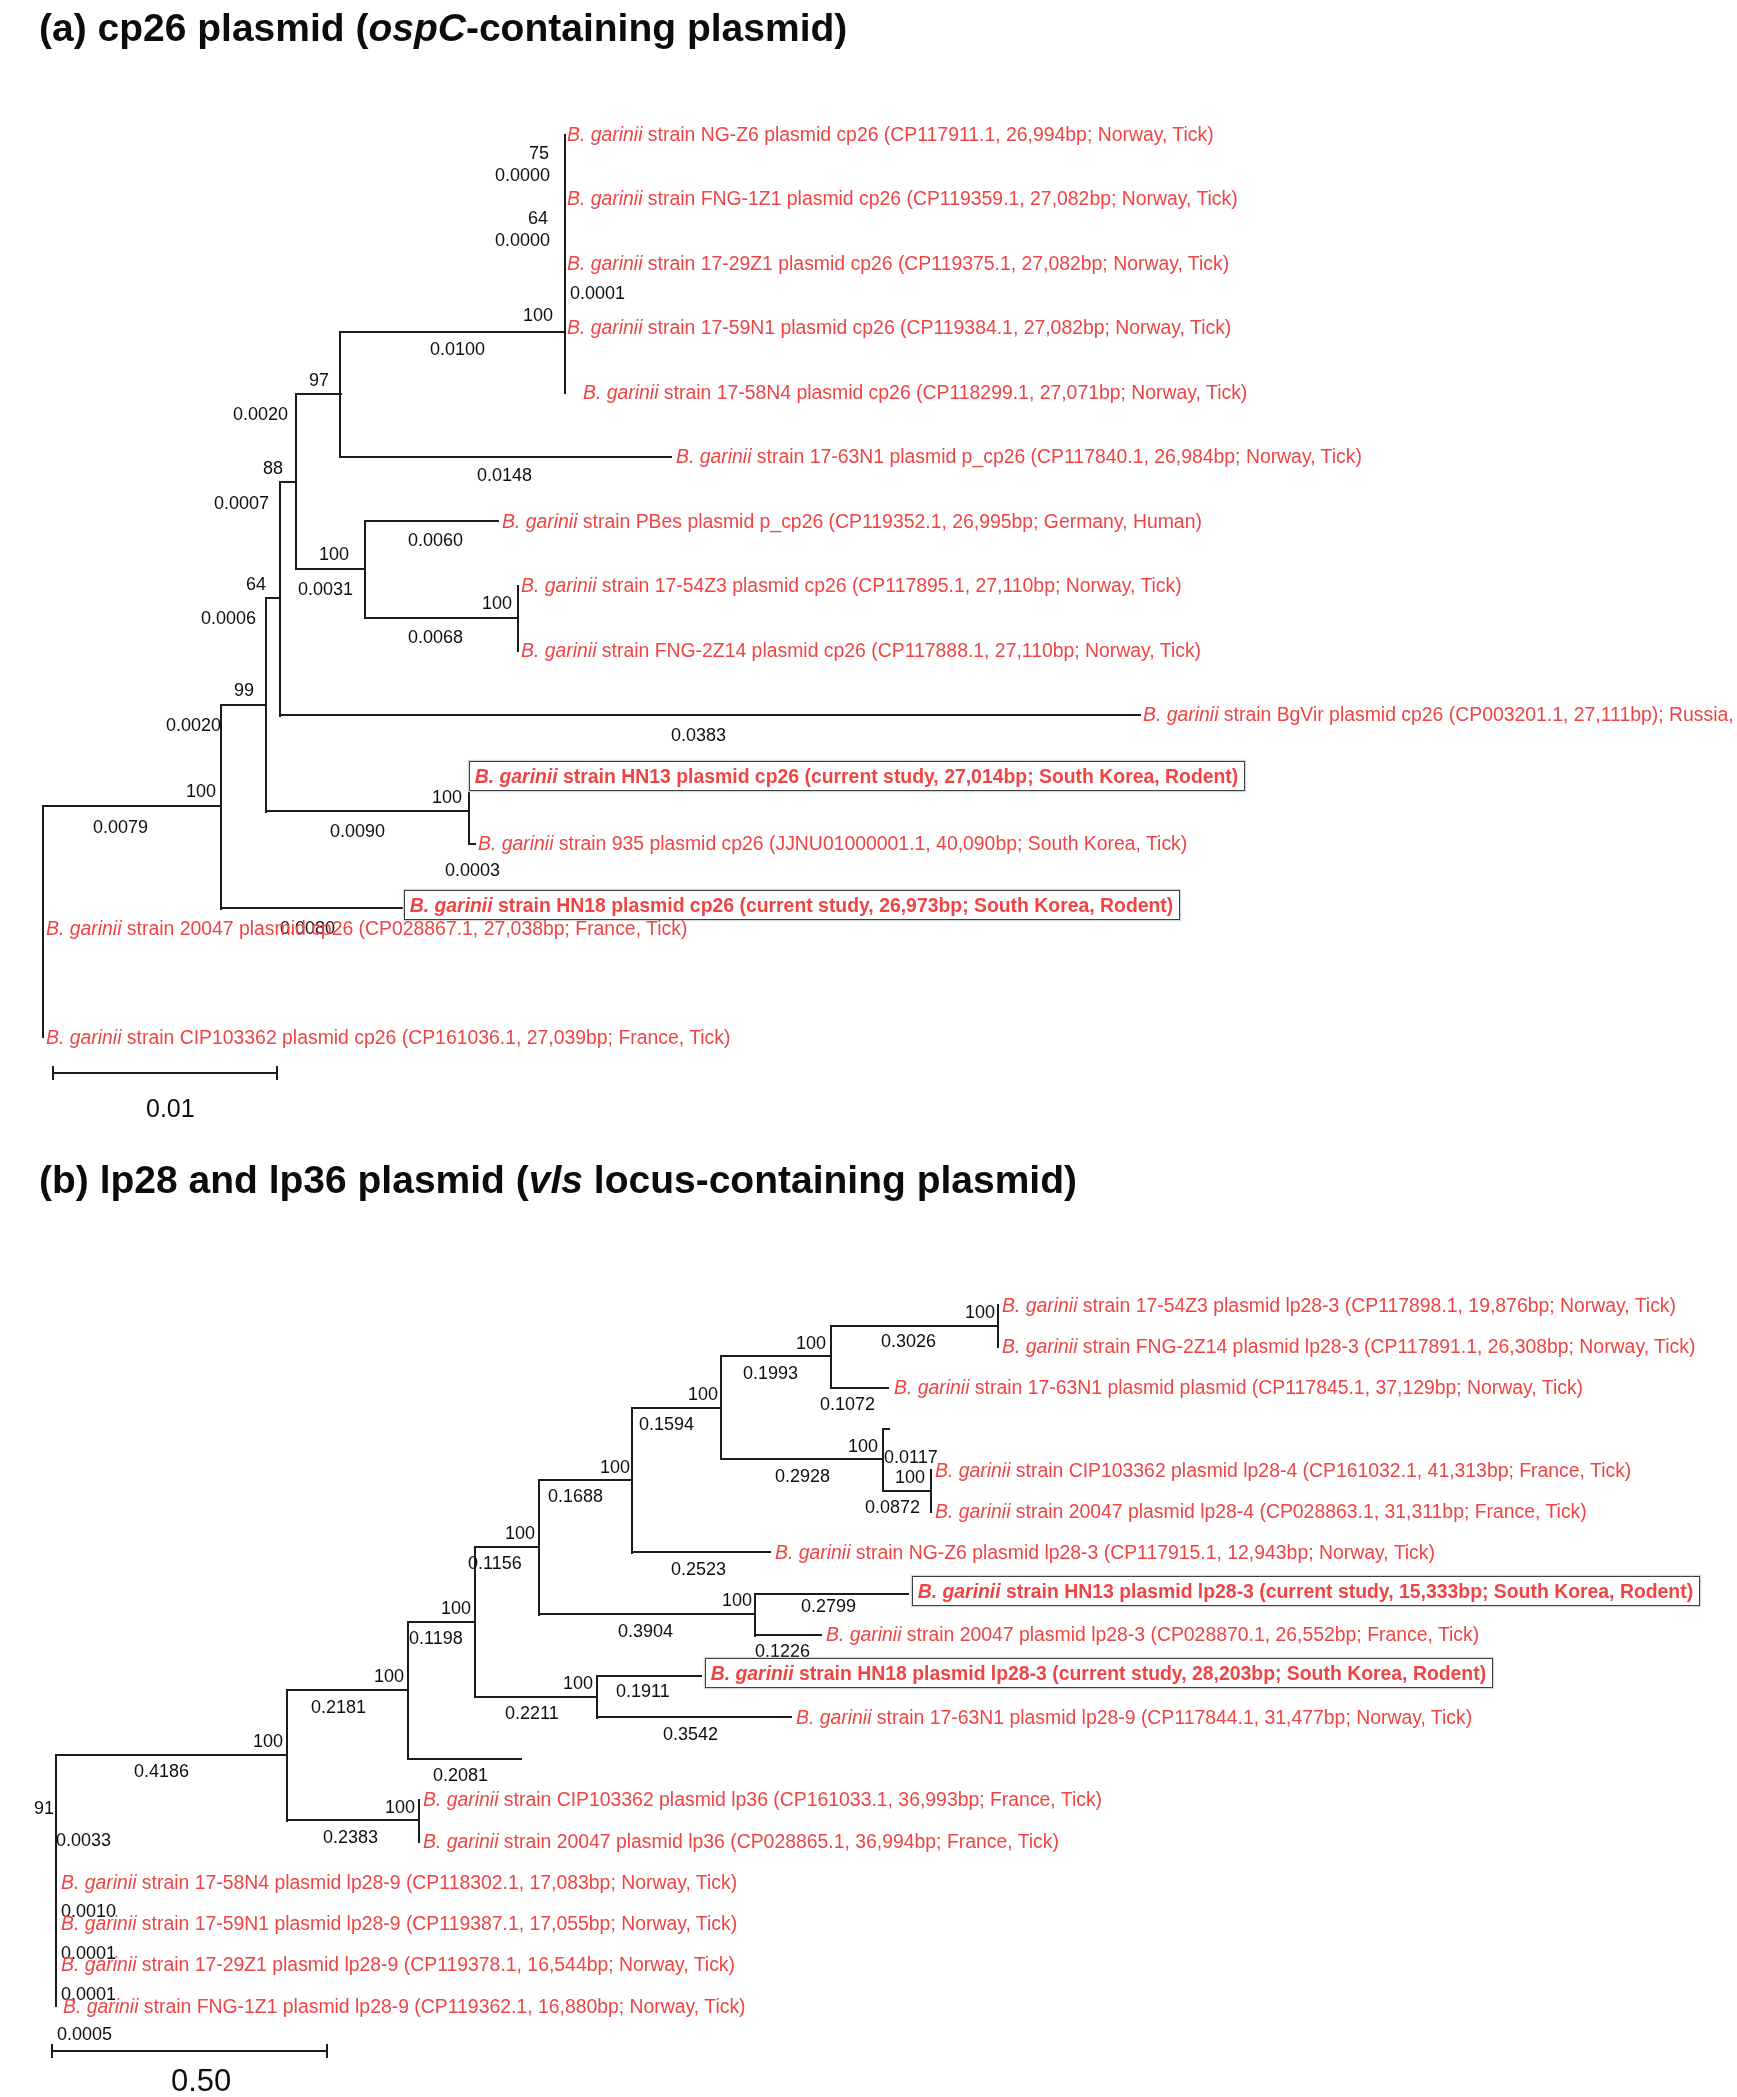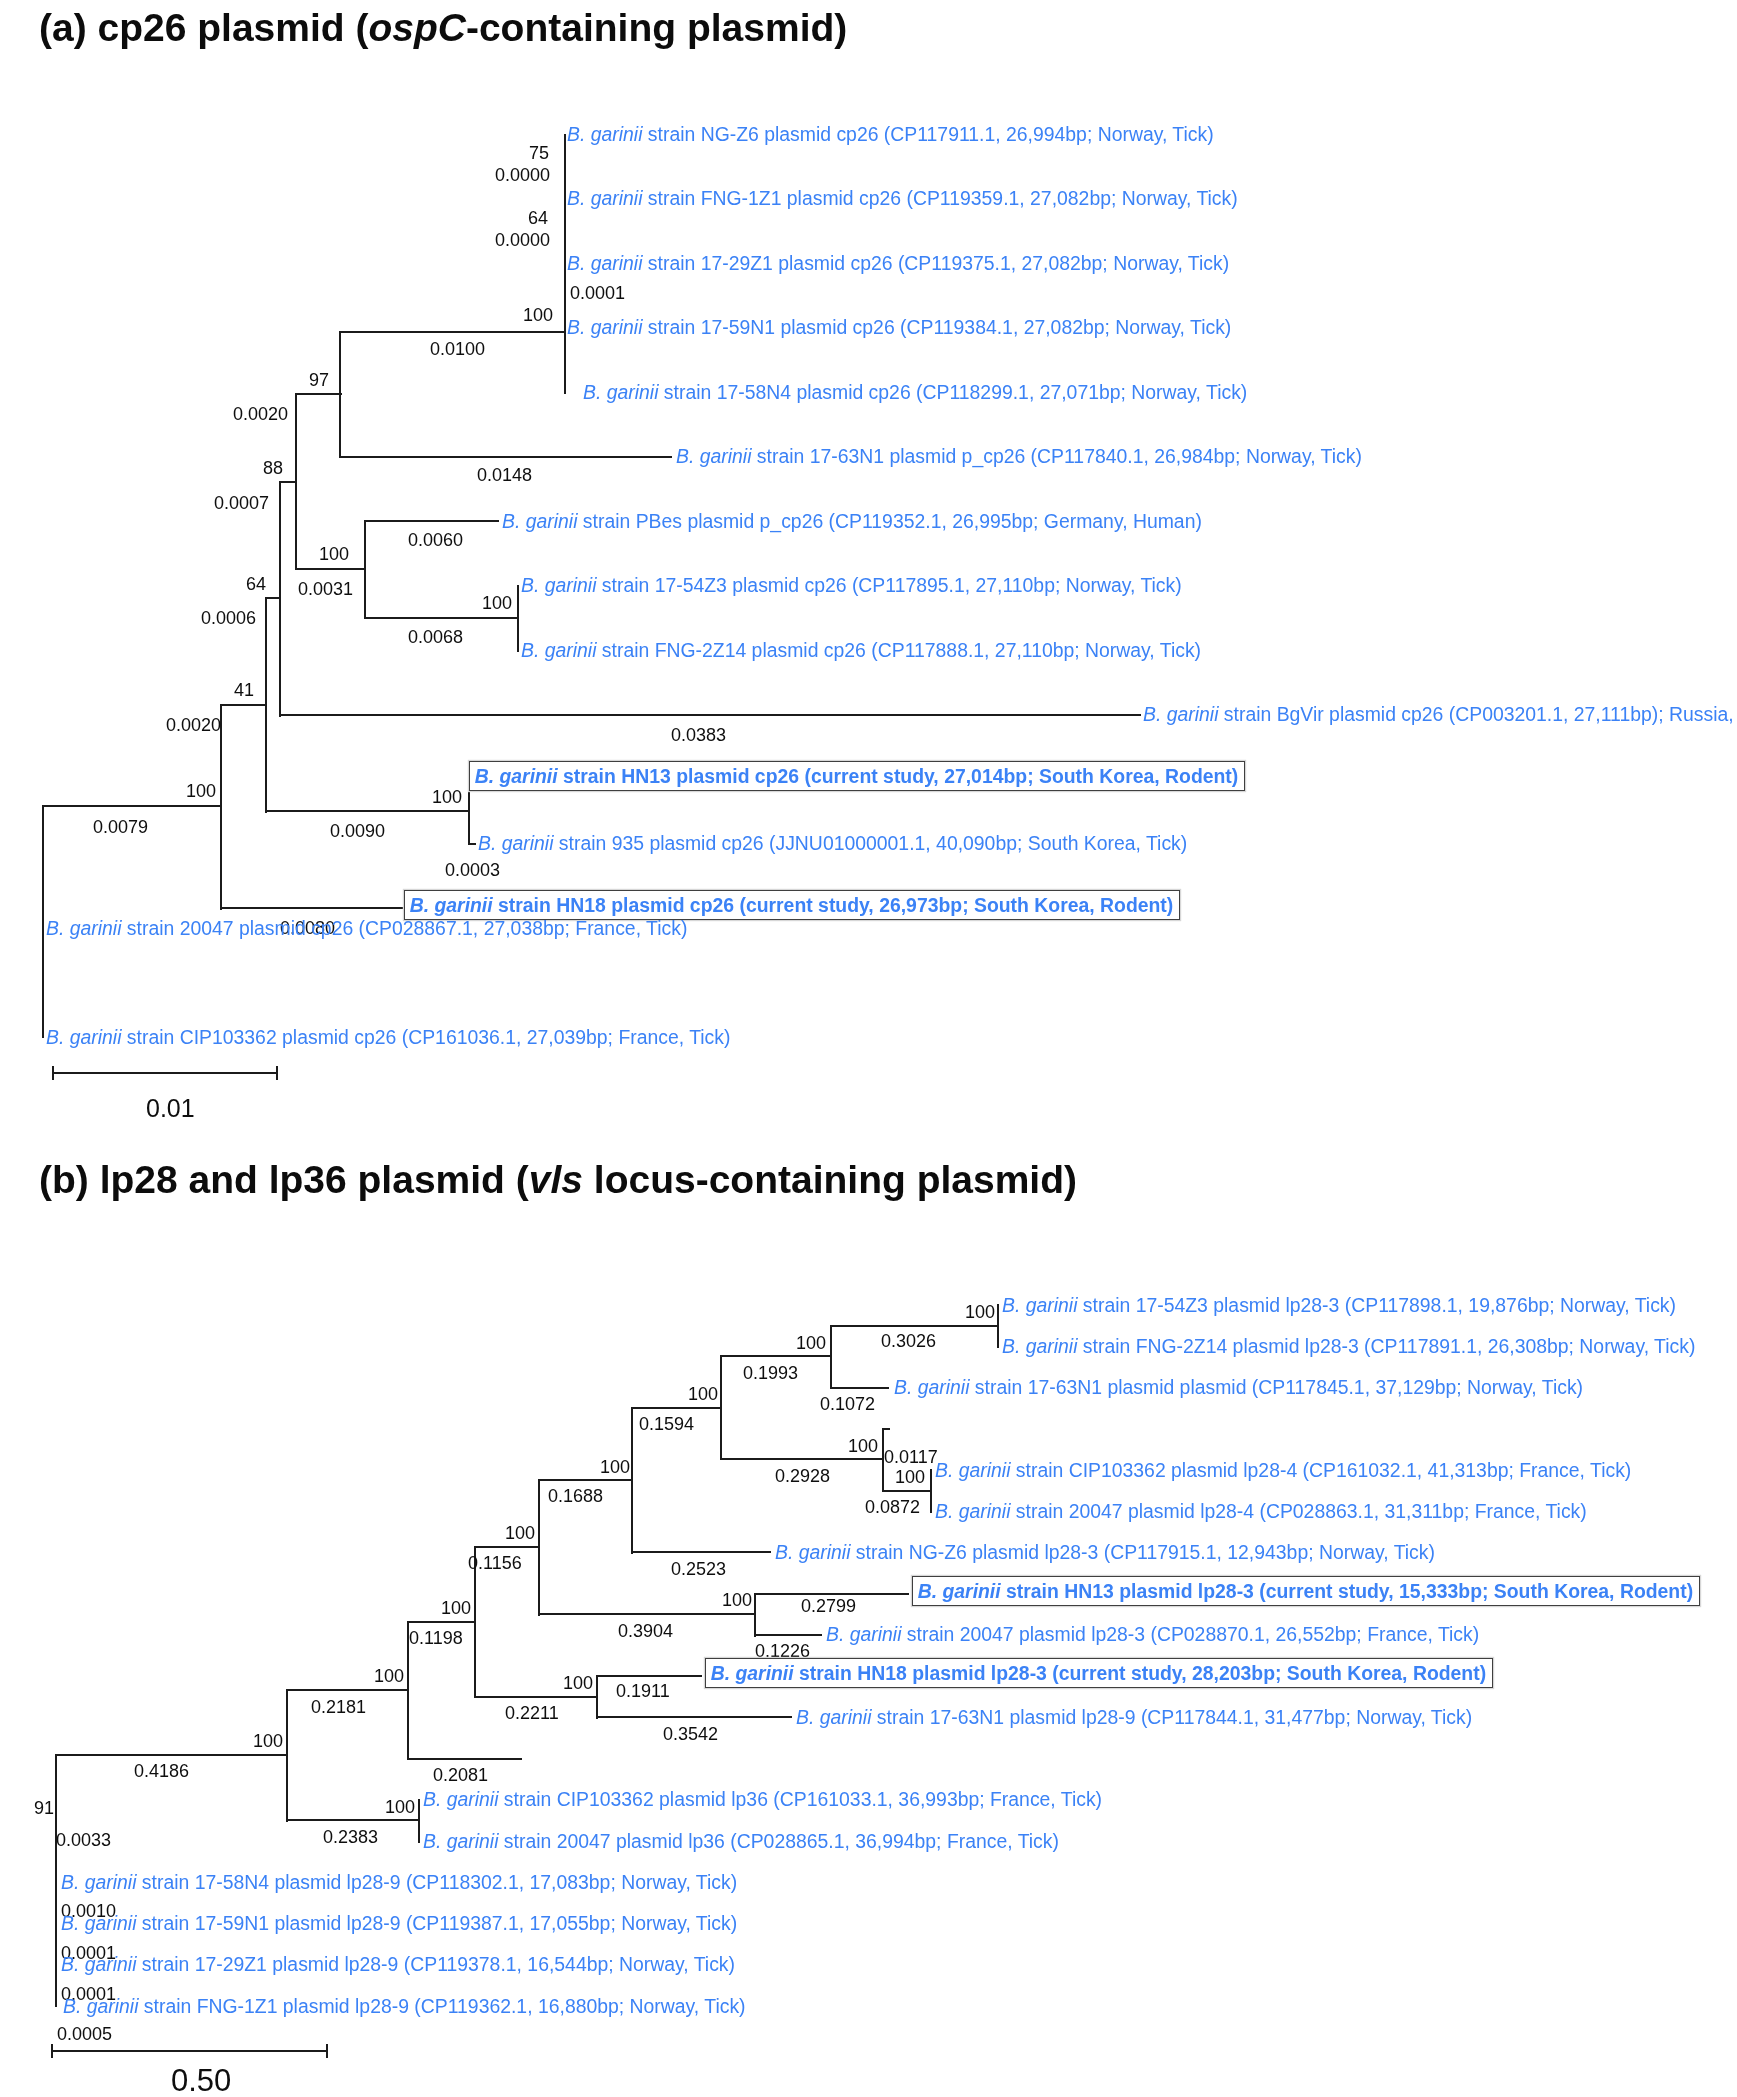--- a/index.html
+++ b/index.html
@@ -2,21 +2,21 @@
 <html style="font-size:9.4px"><head>
 <meta charset="utf-8">
 <style>
   html,body{margin:0;padding:0;background:#fff;}
   .page{position:relative;width:1738px;height:2097px;background:#ffffff;
         font-family:"Liberation Sans", sans-serif;color:#111;overflow:hidden;}
   .ptitle{position:absolute;font-size:39px;font-weight:600;color:#0c0c0c;white-space:nowrap;letter-spacing:0px;}
   .ptitle i{font-style:italic;}
   .vline{position:absolute;width:1.8px;background:#1b1b1b;}
   .hline{position:absolute;height:1.8px;background:#1b1b1b;}
-  .tip{position:absolute;font-size:19.4px;line-height:21px;white-space:nowrap;color:#3b82f6;}
+  .tip{position:absolute;font-size:19.4px;line-height:21px;white-space:nowrap;color:#ef4444;}
   .tip i{font-style:italic;}
   .tip.boxed{font-weight:bold;border:1.5px solid #3f3f3f;box-shadow:0 0 0 1.2px #d7d7d7;
              padding:3.5px 5.9px 3.5px 4.7px;background:#fff;}
   .mk{position:absolute;font-size:18px;line-height:19.4px;white-space:nowrap;color:#0e0e0e;}
   .sbar{position:absolute;height:1.8px;background:#1b1b1b;}
   .stick{position:absolute;width:1.8px;background:#1b1b1b;}
   .slab{position:absolute;white-space:nowrap;color:#0e0e0e;}
 </style>
 </head>
 <body>
@@ -64,21 +64,21 @@
   <span class="mk" style="left:477px;top:466px">0.0148</span>
   <span class="mk" style="left:263px;top:459px">88</span>
   <span class="mk" style="left:214px;top:494px">0.0007</span>
   <span class="mk" style="left:408px;top:531px">0.0060</span>
   <span class="mk" style="left:319px;top:545px">100</span>
   <span class="mk" style="left:298px;top:580px">0.0031</span>
   <span class="mk" style="left:482px;top:594px">100</span>
   <span class="mk" style="left:408px;top:628px">0.0068</span>
   <span class="mk" style="left:246px;top:575px">64</span>
   <span class="mk" style="left:201px;top:609px">0.0006</span>
-  <span class="mk" style="left:234px;top:681px">41</span>
+  <span class="mk" style="left:234px;top:681px">99</span>
   <span class="mk" style="left:166px;top:716px">0.0020</span>
   <span class="mk" style="left:671px;top:726px">0.0383</span>
   <span class="mk" style="left:186px;top:782px">100</span>
   <span class="mk" style="left:93px;top:818px">0.0079</span>
   <span class="mk" style="left:432px;top:788px">100</span>
   <span class="mk" style="left:330px;top:822px">0.0090</span>
   <span class="mk" style="left:445px;top:861px">0.0003</span>
   <span class="mk" style="left:280px;top:919px">0.0080</span>
 
   <div class="tip" style="left:567px;top:124px"><i>B. garinii</i><span> strain NG-Z6 plasmid cp26 (CP117911.1, 26,994bp; Norway, Tick)</span></div>

